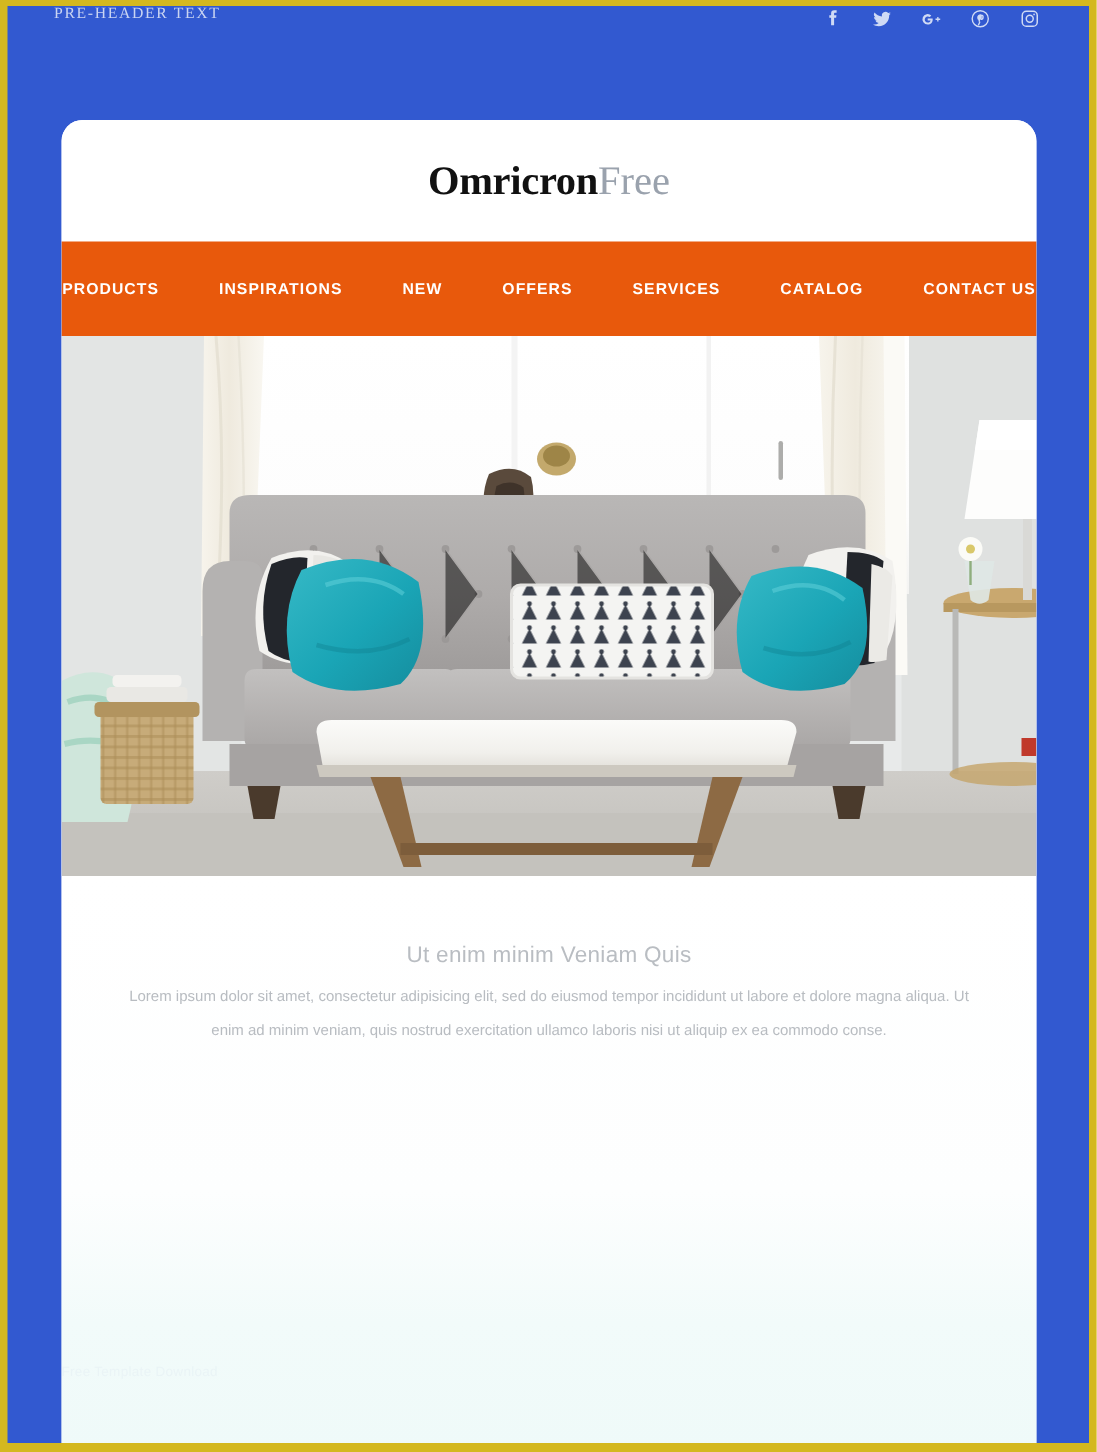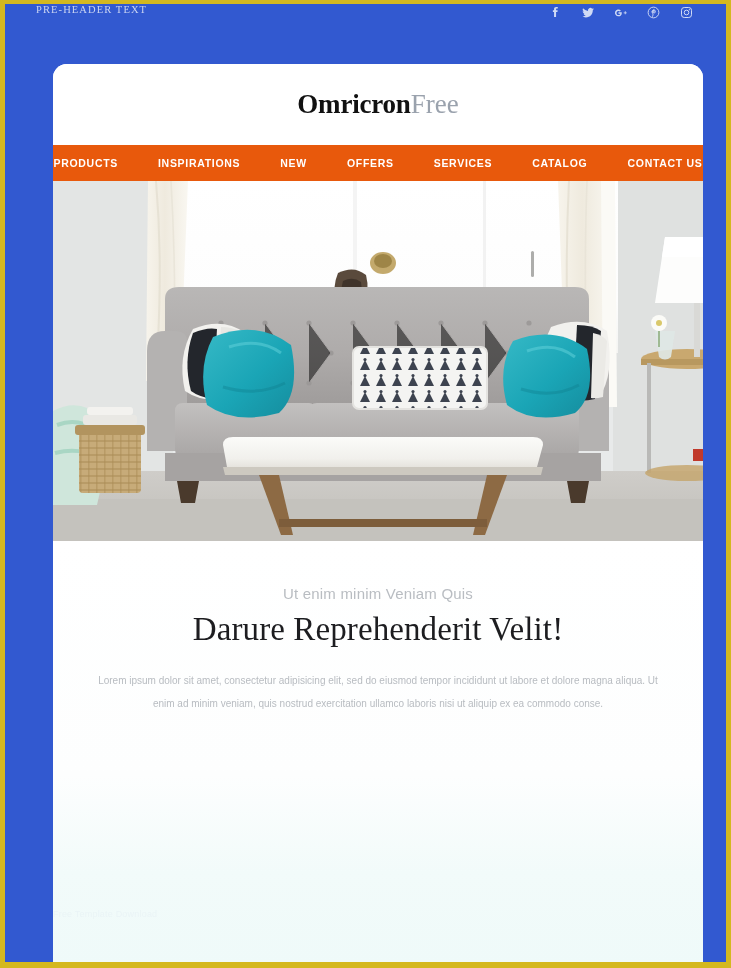--- a/index.html
+++ b/index.html
@@ -65,29 +65,28 @@
     align-items: center;
     justify-content: center;
     color: #cfdaf5;
   }
   .social-icon svg { display: block; }
 
   
   .card {
     position: absolute;
     left: 36px;
-    top: 60px;
+    top: 76px;
     width: 650px;
     bottom: -4px;
     background: #ffffff;
     border-radius: 14px 14px 0 0;
     overflow: hidden;
     display: flex;
     flex-direction: column;
-    margin-left: 12px;
   }
 
   
   .logo-band {
     height: 81px;
     display: flex;
     align-items: center;
     justify-content: center;
     background: #ffffff;
     flex: 0 0 auto;
@@ -97,21 +96,21 @@
     font-family: "Liberation Serif", serif;
     font-size: 27px;
     line-height: 1;
     white-space: nowrap;
   }
   .logo .brand-a { color: #111111; font-weight: bold; letter-spacing: -0.2px; }
   .logo .brand-b { color: #9aa2ad; font-weight: normal; }
 
   
   .navbar {
-    height: 36px;
+    height: 63px;
     background: #e8590c;
     display: flex;
     align-items: center;
     justify-content: center;
     gap: 0;
     flex: 0 0 auto;
   }
 
   .nav-item {
     font-size: 10.5px;
@@ -428,20 +427,19 @@
           <path d="M170 264 q0 -8 10 -8 h300 q10 0 10 8 l-6 22 q-2 6 -12 6 h-286 q-10 0 -12 -6 z" fill="url(#tableG)"></path>
           <path d="M170 286 h320 l-2 8 h-316 z" fill="#cdc9c0"></path>
           <path d="M206 294 l22 60 h12 l-14 -60 z" fill="#8d6a44"></path>
           <path d="M454 294 l-22 60 h-12 l14 -60 z" fill="#8d6a44"></path>
           <path d="M226 338 h208 v8 h-208 z" fill="#7d5d3b"></path>
         </svg>
       </div>
 
       <div class="content">
         <div class="eyebrow">Ut enim minim Veniam Quis</div>
-        <h1 class="headline">Darure Reprehenderit Velit!</h1>
         <p class="body-copy">Lorem ipsum dolor sit amet, consectetur adipisicing elit, sed do eiusmod tempor incididunt ut labore et dolore magna aliqua. Ut enim ad minim veniam, quis nostrud exercitation ullamco laboris nisi ut aliquip ex ea commodo conse.</p>
         <div class="watermark">Free Template Download</div>
       </div>
 
     </div>
   </div>
 </div>
 
 </body></html>

